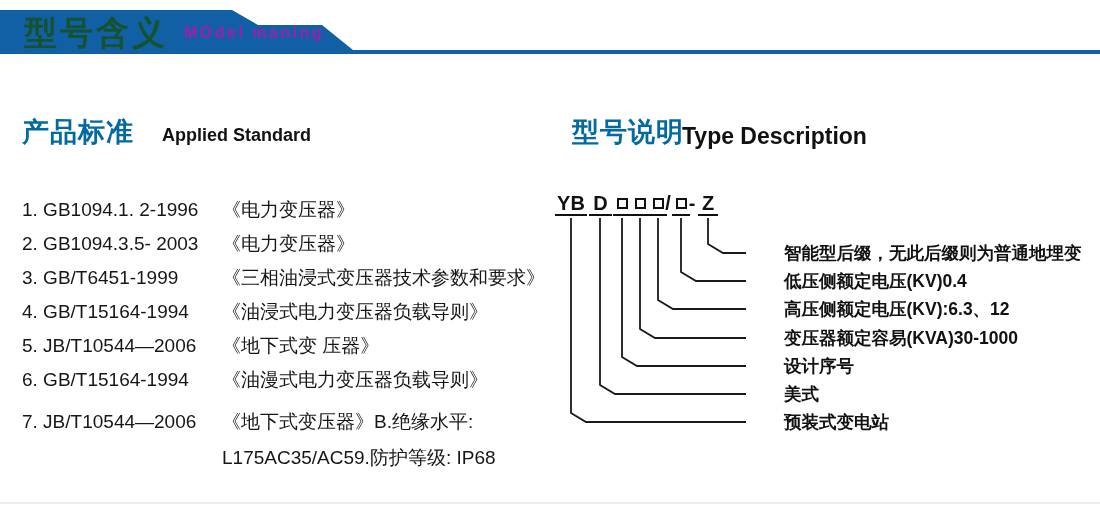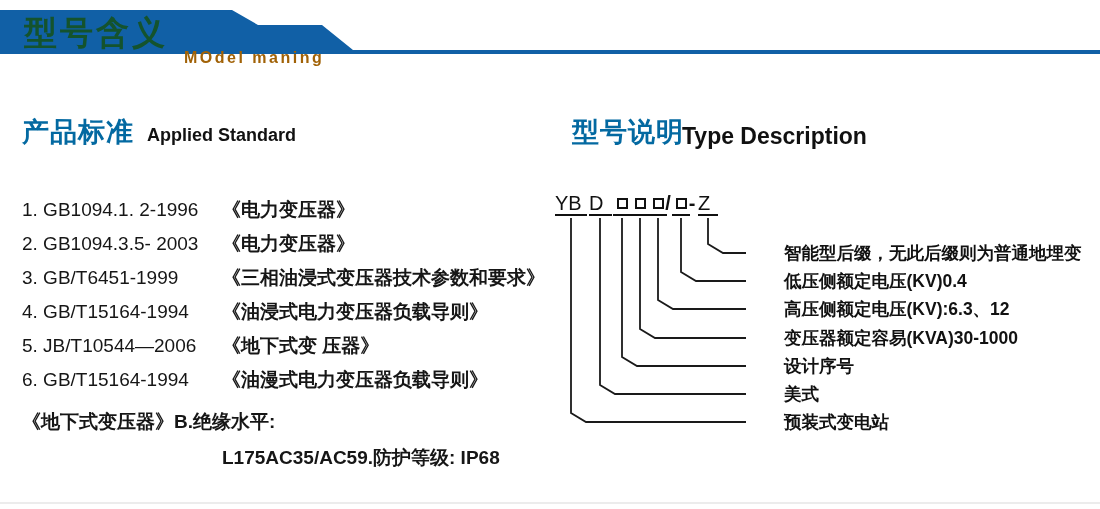--- a/index.html
+++ b/index.html
@@ -6,38 +6,38 @@
   body{
     width:1100px;height:509px;position:relative;background:#ffffff;
     font-family:"Liberation Sans","DejaVu Sans",sans-serif;
     overflow:hidden;
   }
   #bg-svg{position:absolute;left:0;top:0;width:1100px;height:509px;pointer-events:none;}
   .abs{position:absolute;white-space:nowrap;}
 
   
   .banner-title{left:24px;top:11px;font-size:33px;font-weight:700;color:#14532d;letter-spacing:3px;}
-  .banner-sub{left:184px;top:49px;font-size:16px;font-weight:600;color:#a16207;letter-spacing:2.5px;}
+  .banner-sub{left:184px;top:24px;font-size:16px;font-weight:600;color:#a21caf;letter-spacing:2.5px;}
 
   
   .sec-zh{font-size:27px;font-weight:700;color:#0369a1;letter-spacing:1px;}
   .sec-en{font-size:18px;font-weight:600;color:#111;}
   .sec-zh.left{left:22px;top:114px;}
-  .sec-en.left{left:147px;top:125px;}
+  .sec-en.left{left:162px;top:125px;}
   .sec-zh.right{left:572px;top:114px;}
   .sec-en.right{left:682px;top:123px;font-size:23px;}
 
   
   .std-row{position:absolute;left:22px;width:540px;display:flex;color:#161616;font-size:19px;line-height:24px;}
   .std-code{flex:0 0 200px;}
-  .std-name{flex:1;font-weight:bold;}
+  .std-name{flex:1;}
 
   
-  .mc-cell{position:absolute;top:192px;height:22px;line-height:22px;
-           font-size:20px;font-weight:400;color:#111;border-bottom:2px solid #111;}
+  .mc-cell{position:absolute;top:192px;height:22px;line-height:22px;text-align:center;
+           font-size:20px;font-weight:700;color:#111;border-bottom:2px solid #111;}
   .mc-plain{position:absolute;top:192px;height:22px;line-height:22px;text-align:center;
             font-size:20px;font-weight:700;color:#111;}
   .mc-box{width:11px;height:11px;border:2px solid #111;margin:6px auto 0 auto;box-sizing:border-box;}
 
   
   .dg-label{position:absolute;left:756px;font-size:17.5px;font-weight:700;color:#111;line-height:22px;margin-left:28px;}
 </style>
 </head>
 <body>
 
@@ -81,20 +81,21 @@
 </div>
 <div class="std-row" style="top:334px">
   <span class="std-code">5. JB/T10544—2006</span>
   <span class="std-name">《地下式变 压器》</span>
 </div>
 <div class="std-row" style="top:368px">
   <span class="std-code">6. GB/T15164-1994</span>
   <span class="std-name">《油漫式电力变压器负载导则》</span>
 </div>
 <div class="std-row" style="top:410px">
+  <span class="std-code">7. JB/T10544—2006</span>
   <span class="std-name">《地下式变压器》B.绝缘水平:</span>
 </div>
 <div class="std-row" style="top:446px">
   <span class="std-code"></span>
   <span class="std-name">L175AC35/AC59.防护等级: IP68</span>
 </div>
 
 <div class="mc-cell" style="left:555px;width:32px;">YB</div>
 <div class="mc-cell" style="left:589px;width:23px;">D</div>
 <div class="mc-cell" style="left:613px;width:18px;">

